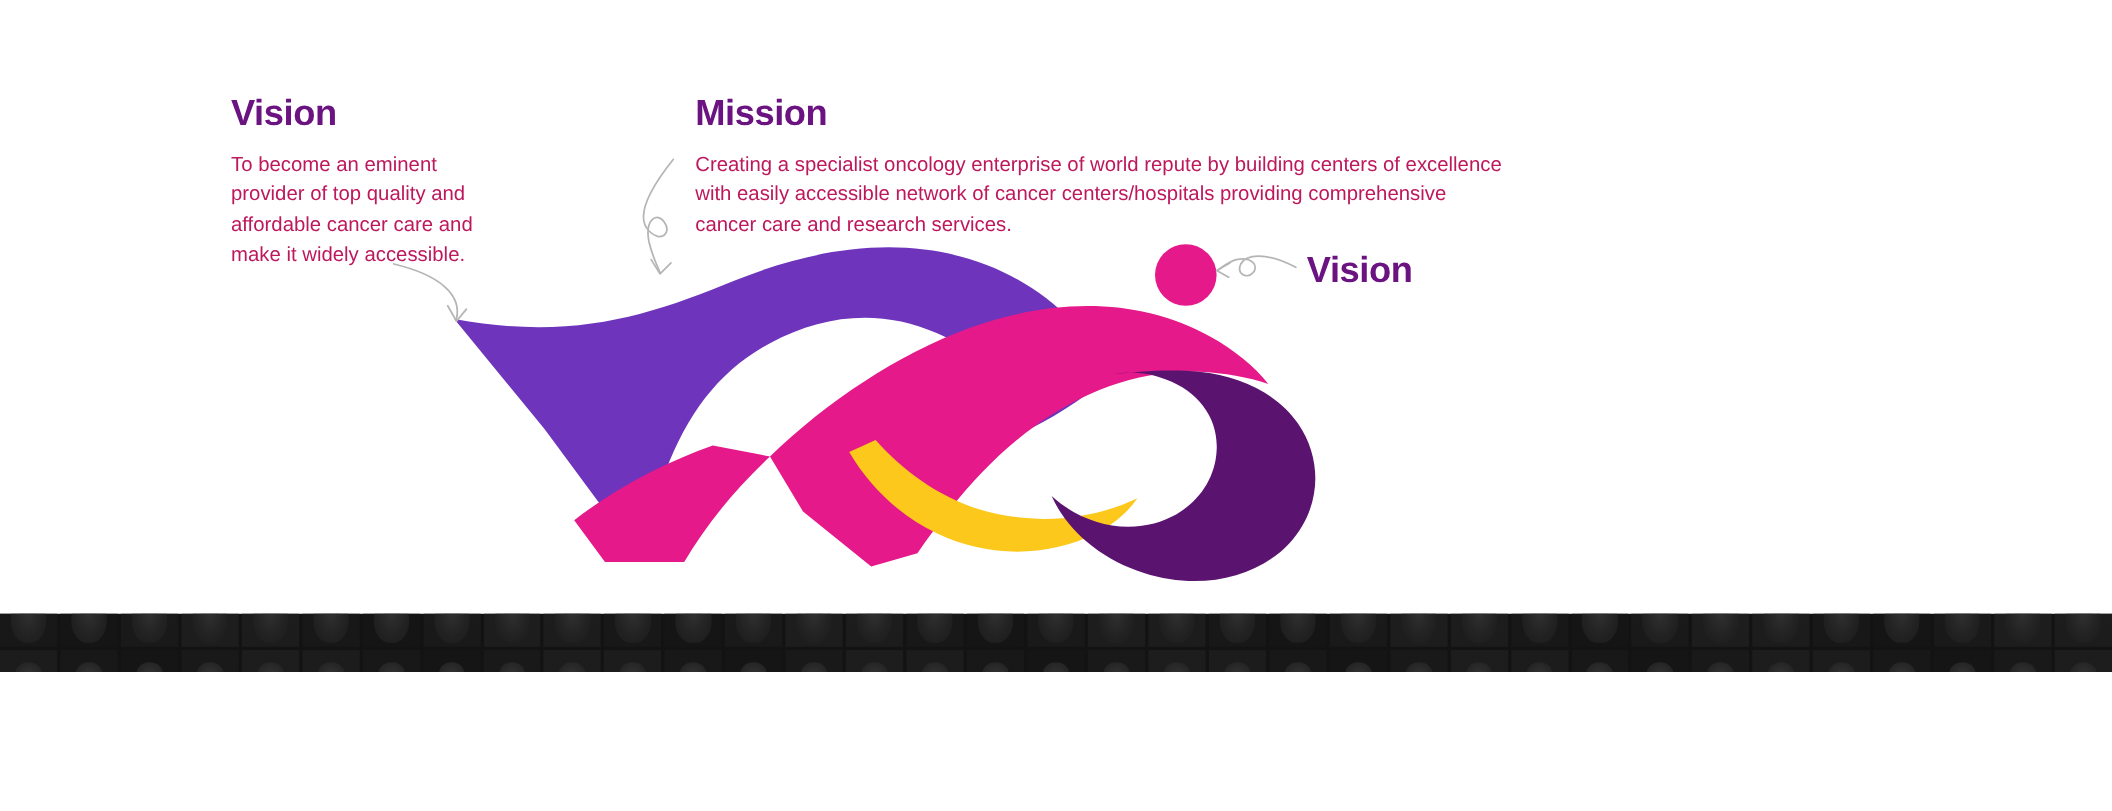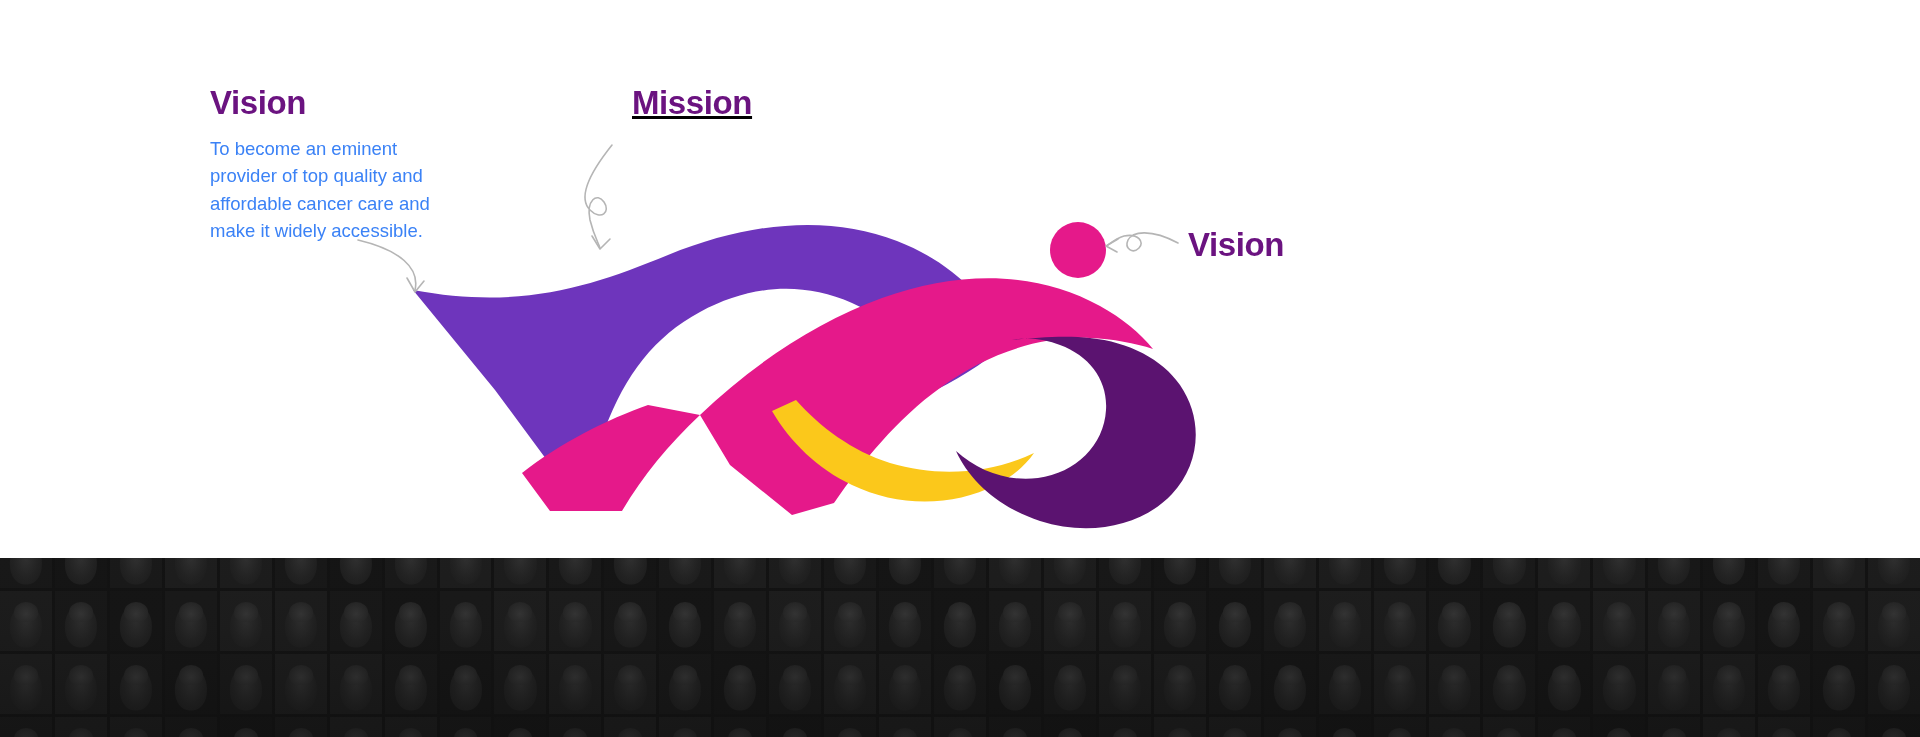--- a/index.html
+++ b/index.html
@@ -3,43 +3,43 @@
 <meta charset="utf-8">
 <style>
   html,body{margin:0;padding:0;}
   body{
     width:1920px;height:737px;
     background:#ffffff;
     font-family:"Liberation Sans", sans-serif;
     overflow:hidden;
     position:relative;
   }
-  #stage{position:absolute;left:0;top:0;width:1920px;height:737px;overflow:hidden;background:#fff;}
+  #stage{position:absolute;left:0;top:0;width:1920px;height:611px;overflow:hidden;background:#fff;}
 
   
   .block{position:absolute;}
   .block h2{
     margin:0 0 14px 0;
     font-size:33px;
     line-height:1.05;
     font-weight:700;
     letter-spacing:-0.4px;
     color:#6B1380;
   }
   .block p{
     margin:0;
     font-size:18.5px;
     line-height:27.5px;
-    color:#3b82f6;
+    color:#be185d;
     font-weight:400;
     white-space:pre-line;
   }
 
   #vision-left{left:210px;top:86px;width:230px;}
-  #mission{left:632px;top:86px;width:740px;text-decoration:underline;}
+  #mission{left:632px;top:86px;width:740px;}
   #vision-right{left:1188px;top:228px;width:250px;}
 
   
   #logo{position:absolute;left:400px;top:215px;width:800px;height:310px;}
   #logo svg{display:block;width:800px;height:310px;overflow:visible;}
 
   
   #arrows{position:absolute;left:0;top:0;width:1920px;height:737px;pointer-events:none;}
 
   
@@ -130,20 +130,21 @@
     </g>
   </svg>
 
   <div class="block" id="vision-left">
     <h2>Vision</h2>
     <p>To become an eminent provider of top quality and affordable cancer care and make it widely accessible.</p>
   </div>
 
   <div class="block" id="mission">
     <h2>Mission</h2>
+    <p>Creating a specialist oncology enterprise of world repute by building centers of excellence with easily accessible network of cancer centers/hospitals providing comprehensive cancer care and research services.</p>
   </div>
 
   <div class="block" id="vision-right">
     <h2>Vision</h2>
   </div>
 
   <div id="collage">
     <div class="grid" id="collage-grid">
         <div class="cell v1"></div>
         <div class="cell v3"></div>

